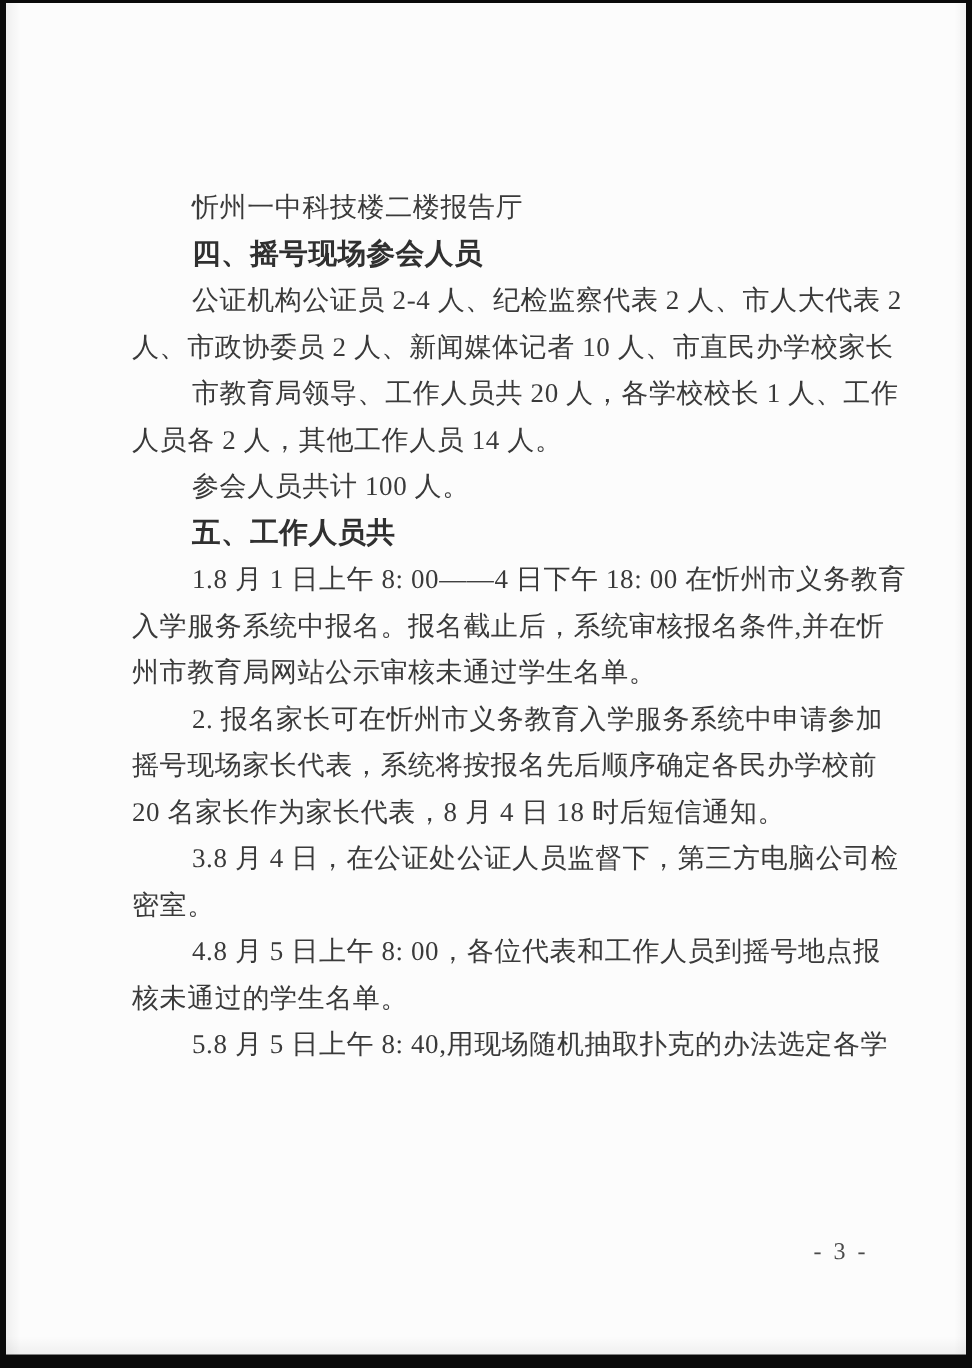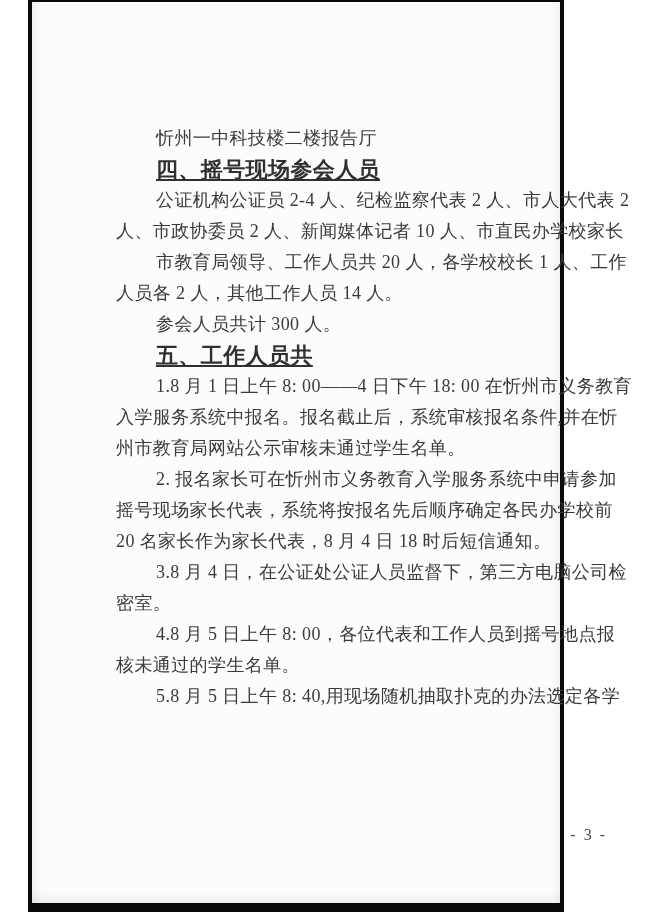--- a/index.html
+++ b/index.html
@@ -6,29 +6,28 @@
     margin: 0;
     padding: 0;
     width: 648px;
     height: 912px;
     background: #ffffff;
     overflow: hidden;
     font-family: "Liberation Serif", "DejaVu Serif", serif;
   }
   .page {
     position: relative;
-    width: 536px;
+    width: 648px;
     height: 912px;
     box-sizing: border-box;
     background: var(--paper, #fcfcfc);
     border-top: 2px solid var(--frame, #0a0a0a);
     border-right: 4px solid var(--frame, #0a0a0a);
     border-bottom: 9px solid var(--frame, #0a0a0a);
     border-left: 4px solid var(--frame, #0a0a0a);
-    margin-left: 28px;
   }
   
   .page::before {
     content: "";
     position: absolute;
     inset: 0;
     pointer-events: none;
     background:
       linear-gradient(to right, rgba(0,0,0,0.05), rgba(0,0,0,0) 10px),
       linear-gradient(to left, rgba(0,0,0,0.04), rgba(0,0,0,0) 8px),
@@ -48,22 +47,21 @@
     white-space: nowrap;
     color: var(--ink, #3a3a3a);
   }
   .line.indent {
     padding-left: 40px;
   }
   .line.bold {
     font-family: "Liberation Sans", "DejaVu Sans", sans-serif;
     font-weight: bold;
     color: #303030;
-    font-size: 22px;
-    text-decoration: underline;
+    font-size: 19px;
   }
   .page-number {
     position: absolute;
     top: 824px;
     left: 0;
     width: 575px;
     text-align: right;
     font-size: 16px;
     letter-spacing: 2px;
     color: #4a4a4a;
@@ -73,21 +71,21 @@
 <body>
 
 <div class="page">
   <div class="text-block" id="document-body">
       <div class="line indent">忻州一中科技楼二楼报告厅</div>
       <div class="line indent bold">四、摇号现场参会人员</div>
       <div class="line indent">公证机构公证员 2-4 人、纪检监察代表 2 人、市人大代表 2</div>
       <div class="line">人、市政协委员 2 人、新闻媒体记者 10 人、市直民办学校家长</div>
       <div class="line indent">市教育局领导、工作人员共 20 人，各学校校长 1 人、工作</div>
       <div class="line">人员各 2 人，其他工作人员 14 人。</div>
-      <div class="line indent">参会人员共计 300 人。</div>
+      <div class="line indent">参会人员共计 100 人。</div>
       <div class="line indent bold">五、工作人员共</div>
       <div class="line indent">1.8 月 1 日上午 8: 00——4 日下午 18: 00 在忻州市义务教育</div>
       <div class="line">入学服务系统中报名。报名截止后，系统审核报名条件,并在忻</div>
       <div class="line">州市教育局网站公示审核未通过学生名单。</div>
       <div class="line indent">2. 报名家长可在忻州市义务教育入学服务系统中申请参加</div>
       <div class="line">摇号现场家长代表，系统将按报名先后顺序确定各民办学校前</div>
       <div class="line">20 名家长作为家长代表，8 月 4 日 18 时后短信通知。</div>
       <div class="line indent">3.8 月 4 日，在公证处公证人员监督下，第三方电脑公司检</div>
       <div class="line">密室。</div>
       <div class="line indent">4.8 月 5 日上午 8: 00，各位代表和工作人员到摇号地点报</div>

